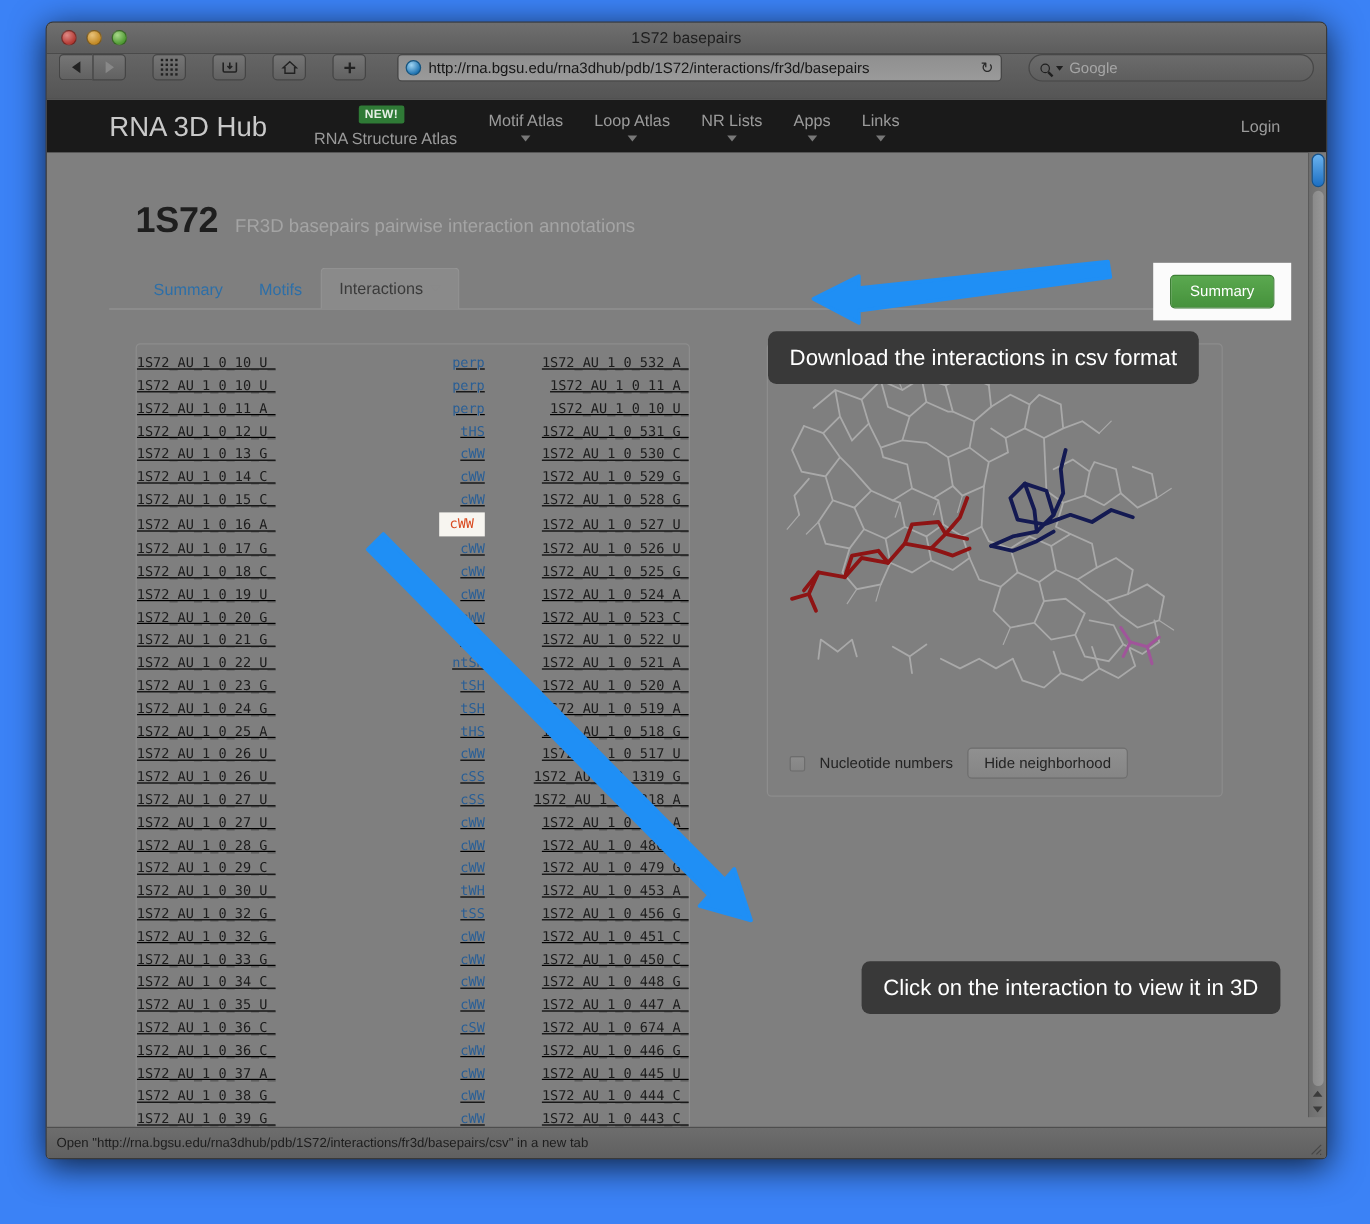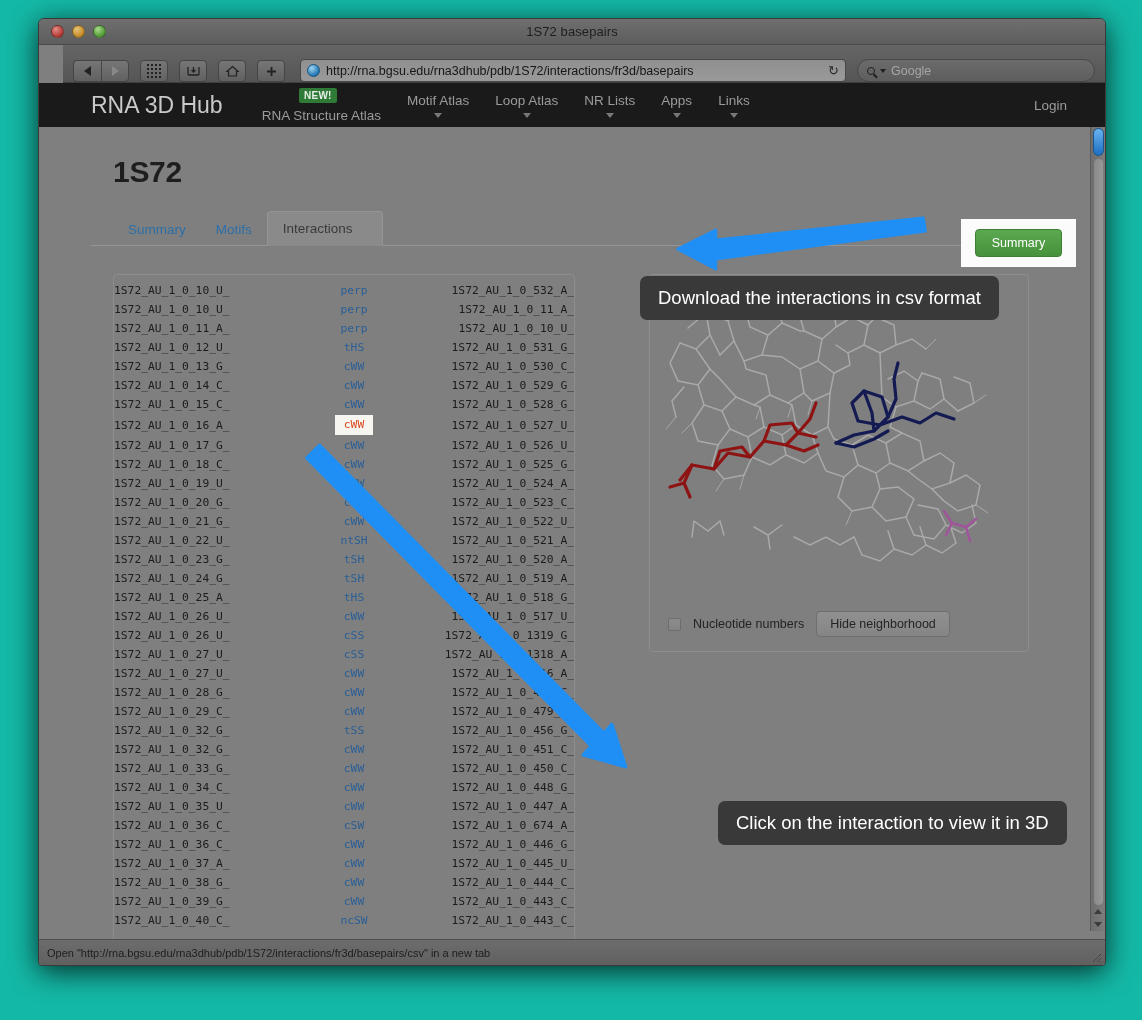--- a/index.html
+++ b/index.html
@@ -8,21 +8,21 @@
     width: 1142px; height: 1020px;
     overflow: hidden;
     background: #1c1c1c;
     font-family: "Liberation Sans", sans-serif;
   }
 
   
   #desktop {
     position: relative;
     width: 1142px; height: 1020px;
-    background: #14b8a6;
+    background: #3b82f6;
   }
 
   
   #window {
     position: absolute;
     left: 38px; top: 18px;
     width: 1068px; height: 948px;
     background: #7f7f7f;
     border-radius: 6px 6px 4px 4px;
     box-shadow: 0 6px 28px rgba(0,0,0,.75);
@@ -47,21 +47,21 @@
     position: absolute; left: 0; right: 0; text-align: center;
     font-size: 13px; color: #1e1e1e; letter-spacing: .1px;
     font-family: "Liberation Sans", sans-serif;
   }
 
   
   #toolbar {
     height: 38px;
     background: linear-gradient(to bottom, #656565, #555555);
     border-bottom: 1px solid #3f3f3f;
-    display: flex; align-items: flex-end; padding: 0 10px; gap: 11px; margin-left: 24px;
+    display: flex; align-items: flex-start; padding: 0 10px; gap: 22px;
   }
   .tb-btn {
     height: 22px; min-width: 28px;
     background: linear-gradient(to bottom, #767676, #616161);
     border: 1px solid #454545;
     border-radius: 4px;
     display: flex; align-items: center; justify-content: center;
     color: #1f1f1f;
   }
   .tb-pair { display: flex; }
@@ -126,54 +126,54 @@
     display: flex; align-items: center; gap: 5px; flex-direction: column;
   }
   .caret { width:0;height:0;border-left:4px solid transparent;border-right:4px solid transparent;border-top:5px solid #8a8a8a; opacity:.85; }
   .new-badge {
     background: #2f7a36; color: #e6efe6; font-size: 10px; font-weight: bold;
     padding: 2px 5px; border-radius: 2px; margin-right: 7px; letter-spacing: .3px;
   }
   #login-link { margin-left: auto; color: #9b9b9b; font-size: 13.5px; }
 
   
-  #container { position: relative; padding: 0 40px 0 52px; }
+  #container { position: relative; padding: 12px 40px 0 52px; }
 
   #hdr { display: flex; align-items: baseline; gap: 14px; padding: 28px 0 22px 22px; }
   #pdb-id { font-size: 30px; font-weight: bold; color: #1e1e1e; letter-spacing: -.3px; }
   #pdb-sub { font-size: 15.5px; color: #a4a4a4; }
 
   #tabs-wrap { border-bottom: 1px solid #959595; padding-left: 22px; display: flex; align-items: flex-end; }
   .tab {
     font-size: 13.5px; color: #2d6fa8; padding: 9px 15px; margin-bottom: -1px;
     display: flex; align-items: center; gap: 6px; white-space: nowrap;
   }
   .tab.active {
     color: #3a3a3a; background: #8a8a8a;
     border: 1px solid #959595; border-bottom-color: #8a8a8a;
     border-radius: 4px 4px 0 0;
   }
 
   
-  #body-cols { display: flex; gap: 26px; padding: 28px 0 0 22px; }
+  #body-cols { display: flex; gap: 16px; padding: 28px 0 0 22px; text-decoration: underline; }
 
   
   #list-panel {
     width: 462px;
     border: 1px solid #8d8d8d;
     border-radius: 4px;
     background: transparent;
     padding: 6px 0 0 0;
     height: 668px;
     overflow: hidden;
   }
   table#interactions { width: 100%; border-collapse: collapse; font-family: "DejaVu Sans Mono", monospace; }
   table#interactions td { font-size: 11.3px; padding: 1px 0; white-space: nowrap; line-height: 17px; }
   td.unit1 { color: #1c1c1c; padding-left: 12px; width: 190px; }
-  td.annot { color: #2a5f96; width: 100px; text-align: center; margin-top: 40px; }
+  td.annot { color: #2a5f96; width: 100px; text-align: right; margin-top: 40px; }
   td.unit2 { color: #1c1c1c; text-align: right; padding-right: 14px; }
   tr.selected td.annot span {
     background: #f7f5f0; color: #d9491f; padding: 1px 9px 2px 9px; display: inline-block;
   }
 
   
   #viewer-panel {
     width: 380px; height: 378px;
     border: 1px solid #8d8d8d; border-radius: 4px;
     position: relative; overflow: hidden; margin-left: 48px;
@@ -353,20 +353,21 @@
         <span class="nav-link">
           <span>Links</span>
           <span class="caret"></span>
         </span>
         <span id="login-link">Login</span>
       </div>
 
       <div id="container">
         <div id="hdr">
           <span id="pdb-id">1S72</span>
+          <span id="pdb-sub">FR3D basepairs pairwise interaction annotations</span>
         </div>
 
         <div id="tabs-wrap">
           <span class="tab">
             <span>Summary</span>
           </span>
           <span class="tab">
             <span>Motifs</span>
           </span>
           <span class="tab active">
@@ -487,20 +488,25 @@
                   </tr>
                   <tr>
                     <td class="unit1">1S72_AU_1_0_28_G_</td>
                     <td class="annot"><span>cWW</span></td>
                     <td class="unit2">1S72_AU_1_0_480_C_</td>
                   </tr>
                   <tr>
                     <td class="unit1">1S72_AU_1_0_29_C_</td>
                     <td class="annot"><span>cWW</span></td>
                     <td class="unit2">1S72_AU_1_0_479_G_</td>
+                  </tr>
+                  <tr>
+                    <td class="unit1">1S72_AU_1_0_30_U_</td>
+                    <td class="annot"><span>tWH</span></td>
+                    <td class="unit2">1S72_AU_1_0_453_A_</td>
                   </tr>
                   <tr>
                     <td class="unit1">1S72_AU_1_0_32_G_</td>
                     <td class="annot"><span>tSS</span></td>
                     <td class="unit2">1S72_AU_1_0_456_G_</td>
                   </tr>
                   <tr>
                     <td class="unit1">1S72_AU_1_0_32_G_</td>
                     <td class="annot"><span>cWW</span></td>
                     <td class="unit2">1S72_AU_1_0_451_C_</td>

